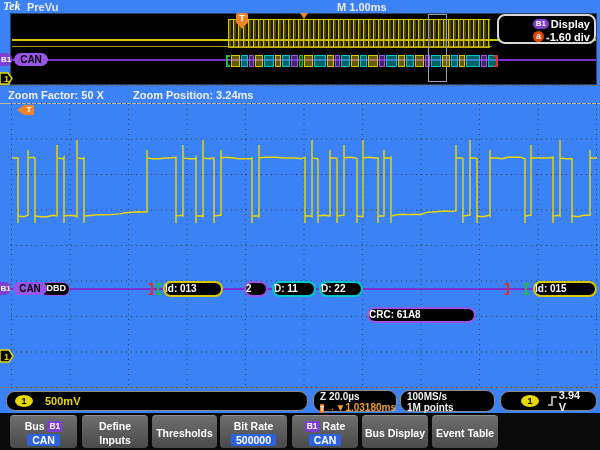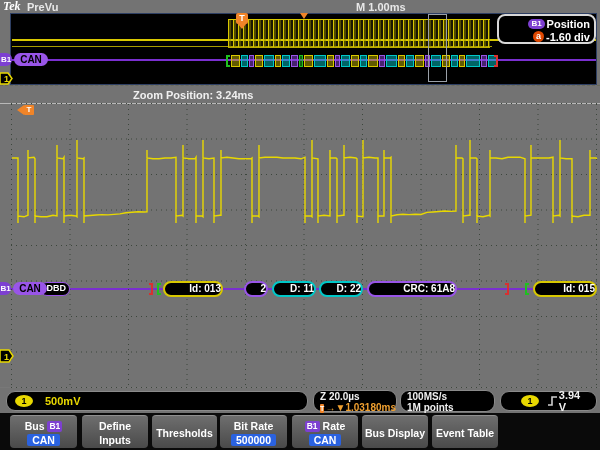--- a/index.html
+++ b/index.html
@@ -1,22 +1,22 @@
 <!DOCTYPE html>
 <html><head>
 <meta charset="utf-8">
 <style>
   html,body{margin:0;padding:0;background:#000;}
-  #screen{position:relative;width:600px;height:450px;background:#737373;overflow:hidden;
+  #screen{position:relative;width:600px;height:450px;background:#3b82f6;overflow:hidden;
           font-family:"Liberation Sans",sans-serif;-webkit-font-smoothing:antialiased;}
   .abs{position:absolute;}
   
   #logo{left:3px;top:0px;color:#fff;font:italic 700 12px/13px "Liberation Serif",serif;letter-spacing:0px;}
   #prevu{left:27px;top:1px;color:#e8e8e8;font:700 11px/12px "Liberation Sans",sans-serif;}
-  #timebase{left:337px;top:1px;color:#e8e8e8;font:700 11px/12px "Liberation Sans",sans-serif;margin-left:19px;}
+  #timebase{left:337px;top:1px;color:#e8e8e8;font:700 11px/12px "Liberation Sans",sans-serif;}
   
   #ovwin{left:10px;top:13px;width:587px;height:72px;border:1px solid #2e3f63;background:#000;box-sizing:border-box;}
   .yline{height:2px;background:#d8c800;}
   #ov-idle{left:12px;top:39px;width:584px;}
   #ov-low{left:12px;top:46px;width:480px;height:1px;background:#a89c00;}
   #burst{left:228px;top:19px;width:262px;height:27px;
     background:repeating-linear-gradient(90deg,#d8c800 0 1px,rgba(150,138,0,.55) 1px 3px,rgba(216,200,0,.12) 3px 5px);
     border-top:1px solid #d8c800;border-bottom:1px solid #beae00;}
   #trigflag{left:236px;top:13px;width:12px;height:11px;background:#f08428;color:#fff;
     font:700 9px/11px "Liberation Sans",sans-serif;text-align:center;border-radius:2px;z-index:6;}
@@ -51,21 +51,21 @@
   .zbtext{color:#f0f0f0;font:700 11px/16px "Liberation Sans",sans-serif;}
   #zfactor{left:8px;top:87px;}
   #zpos{left:133px;top:87px;}
   
   #mainwin{left:0;top:103px;width:600px;height:285px;border-top:1px solid #b8b8b8;border-bottom:1px solid #787878;box-sizing:border-box;}
   #wavesvg{left:0;top:0;width:600px;height:450px;z-index:2;pointer-events:none;}
   #offtrig{left:12px;top:105px;z-index:6;display:flex;align-items:center;}
   #offtrig .tri{width:0;height:0;border:5px solid transparent;border-right:7px solid #f08428;}
   #offtrig .tbox{width:10px;height:10px;background:#f08428;color:#fff;font:700 8px/10px "Liberation Sans",sans-serif;text-align:center;border-radius:1px;}
   .dbox{position:absolute;top:281px;height:16px;background:#000;border:2px solid;border-radius:8px;
-    color:#fff;font:700 10px/12px "Liberation Sans",sans-serif;text-align:right;z-index:3;box-sizing:border-box;}
+    color:#fff;font:700 10px/12px "Liberation Sans",sans-serif;text-align:left;z-index:3;box-sizing:border-box;}
   .bc-yellow{border-color:#d8c800;} .bc-cyan{border-color:#00c8c8;} .bc-purple{border-color:#9955e8;}
   #idbd{left:40px;top:282px;width:30px;height:14px;border:1.5px solid #9955e8;border-radius:7px;
     background:#000;color:#fff;font:700 9px/11px "Liberation Sans",sans-serif;text-align:center;z-index:4;box-sizing:border-box;}
   
   .rbox{position:absolute;border:1px solid #8a8a8a;border-radius:9px;background:#000;box-sizing:border-box;}
   #rb1{left:6px;top:391px;width:302px;height:20px;display:flex;align-items:center;gap:12px;padding-left:8px;}
   #rb2{left:313px;top:390px;width:84px;height:22px;padding:1px 0 0 6px;}
   #rb3{left:400px;top:390px;width:95px;height:22px;padding:1px 0 0 6px;}
   #rb4{left:500px;top:391px;width:97px;height:20px;display:flex;align-items:center;padding:0 6px;}
   .chellipse{width:18px;height:12px;border-radius:50%;background:#e8d800;color:#000;
@@ -110,31 +110,32 @@
   <div class="abs bracket br-red" style="left:494px;top:55px;"></div>
 
   <svg class="abs chmark" style="left:0;top:72px;" width="13" height="13">
     <polygon points="0,1 8,1 12,6.5 8,12 0,12" fill="#000" stroke="#e8d800" stroke-width="1.5"></polygon>
     <text x="4" y="10" fill="#e8d800" font-size="9" font-weight="bold" font-family="Liberation Sans,sans-serif">1</text>
   </svg>
 
   <div class="abs" id="vbadge">
     <div class="row">
       <span class="minipill">B1</span>
-      <span class="badgetext">Position</span>
+      <span class="badgetext">Display</span>
     </div>
     <div class="row">
       <span class="knob">a</span>
       <span class="badgetext">-1.60 div</span>
     </div>
   </div>
 
   <div class="abs" id="zoombracket"></div>
 
   <div class="abs" id="zoombar"></div>
+  <span class="abs zbtext" id="zfactor">Zoom Factor: 50 X</span>
   <span class="abs zbtext" id="zpos">Zoom Position: 3.24ms</span>
 
   <div class="abs" id="mainwin"></div>
   <svg class="abs" id="wavesvg" viewBox="0 0 600 450">
       <path d="M 11.5 104 V 387 M 70 104 V 387 M 128.5 104 V 387 M 187 104 V 387 M 245.5 104 V 387 M 304 104 V 387 M 362.5 104 V 387 M 421 104 V 387 M 479.5 104 V 387 M 538 104 V 387 M 596.5 104 V 387 M 11 103.5 H 597 M 11 139 H 597 M 11 174.5 H 597 M 11 210 H 597 M 11 245.5 H 597 M 11 281 H 597 M 11 316.5 H 597 M 11 352 H 597 M 11 387.5 H 597 " stroke="#3c463c" stroke-dasharray="1 4" fill="none"></path>
       <path d="M 12 158 L 18 158.0 L 18 223 L 18 216 L 24 216.8 L 28 215.2 L 28 150 L 28 158 L 34 157.2 L 35 158.8 L 35 223 L 35 216 L 41 216.8 L 47 216.8 L 53 215.2 L 57 216.0 L 57 145 L 57 158 L 63 158.8 L 64 157.2 L 64 223 L 64 216 L 70 215.2 L 76 216.0 L 77 216.8 L 77 140 L 77 158 L 83 158.8 L 84 158.0 L 84 223 L 84 216 L 90 215.5 L 96 215.0 L 102 214.6 L 108 214.9 L 114 214.4 L 120 213.9 L 126 212.7 L 132 212.2 L 138 211.7 L 144 212.0 L 147 211.8 L 147 150 L 147 158 L 153 158.8 L 159 158.8 L 165 158.0 L 171 158.0 L 176 157.2 L 176 223 L 176 216 L 182 215.2 L 183 216.0 L 183 145 L 183 158 L 189 158.8 L 195 158.8 L 196 157.2 L 196 223 L 196 216 L 202 216.0 L 203 216.8 L 203 140 L 203 158 L 209 158.8 L 214 158.0 L 214 223 L 214 216 L 220 215.2 L 221 215.2 L 221 150 L 221 158 L 227 157.2 L 233 158.0 L 239 158.8 L 245 158.8 L 251 158.8 L 252 158.0 L 252 223 L 252 216 L 258 216.0 L 259 216.8 L 259 145 L 259 158 L 265 157.2 L 271 157.2 L 277 157.2 L 283 158.0 L 289 158.0 L 295 158.0 L 301 158.8 L 305 157.2 L 305 223 L 305 216 L 311 216.0 L 312 216.8 L 312 140 L 312 158 L 318 158.8 L 318 223 L 318 216 L 324 215.2 L 330 216.0 L 330 150 L 330 158 L 336 158.0 L 337 158.8 L 337 223 L 337 216 L 343 215.2 L 344 215.2 L 344 145 L 344 158 L 350 157.2 L 356 158.0 L 357 158.8 L 357 223 L 357 216 L 363 216.8 L 363 140 L 363 158 L 369 157.2 L 375 158.0 L 378 158.0 L 378 223 L 378 216 L 384 216.0 L 384 150 L 384 158 L 390 158.0 L 391 157.2 L 391 223 L 391 216 L 397 214.7 L 403 214.3 L 409 214.6 L 415 214.2 L 421 214.5 L 427 212.4 L 433 212.0 L 439 211.5 L 445 211.0 L 451 211.4 L 456 211.0 L 456 145 L 456 158 L 462 158.0 L 463 158.8 L 463 223 L 463 216 L 469 215.2 L 470 215.2 L 470 140 L 470 158 L 476 158.0 L 477 158.8 L 477 223 L 477 216 L 483 216.8 L 489 215.2 L 490 216.0 L 490 150 L 490 158 L 496 158.0 L 502 158.8 L 508 157.2 L 514 157.2 L 520 157.2 L 525 158.8 L 525 223 L 525 216 L 531 215.2 L 531 145 L 531 158 L 537 158.0 L 543 158.0 L 549 158.0 L 553 157.2 L 553 223 L 553 216 L 559 215.2 L 560 216.0 L 560 140 L 560 158 L 566 158.8 L 572 158.8 L 572 223 L 572 216 L 578 216.8 L 584 215.2 L 590 215.2 L 590 150 L 590 158 L 596 158.0 L 597 158.8 " stroke="#e8d800" stroke-width="1.4" fill="none"></path>
     </svg>
 
   <div class="abs" id="offtrig">
     <span class="tri"></span>
@@ -143,21 +144,21 @@
 
   <div class="abs busline" style="left:10px;top:288px;width:586px;"></div>
   <div class="abs b1badge" style="left:0;top:282px;width:11px;height:13px;">B1</div>
   <div class="abs canbub" style="left:13px;top:282px;width:34px;height:13px;z-index:5;">CAN</div>
   <div class="abs" id="idbd">IDBD</div>
   <div id="decode-packets">
       <div class="dbox bc-yellow" style="left: 163px; width: 60px;">Id: 013</div>
       <div class="dbox bc-purple" style="left: 244px; width: 24px;">2</div>
       <div class="dbox bc-cyan" style="left: 272px; width: 44px;">D: 11</div>
       <div class="dbox bc-cyan" style="left: 319px; width: 44px;">D: 22</div>
-      <div class="dbox bc-purple" style="left: 367px; width: 90px;">CRC: 61A8</div>
+      <div class="dbox bc-purple" style="left: 367px; width: 109px; margin-top: 26px;">CRC: 61A8</div>
       <div class="dbox bc-yellow" style="left: 533px; width: 64px;">Id: 015</div>
       <div class="bracket br-red" style="left: 149px; top: 283px;"></div>
       <div class="bracket br-green" style="left: 157px; top: 283px;"></div>
       <div class="bracket br-red" style="left: 505px; top: 283px;"></div>
       <div class="bracket br-green" style="left: 525px; top: 283px;"></div>
     </div>
 
   <svg class="abs chmark" style="left:0;top:349px;" width="14" height="14">
     <polygon points="0,1 9,1 13,7 9,13 0,13" fill="#000" stroke="#e8d800" stroke-width="1.5"></polygon>
     <text x="4" y="11" fill="#e8d800" font-size="9" font-weight="bold" font-family="Liberation Sans,sans-serif">1</text>

